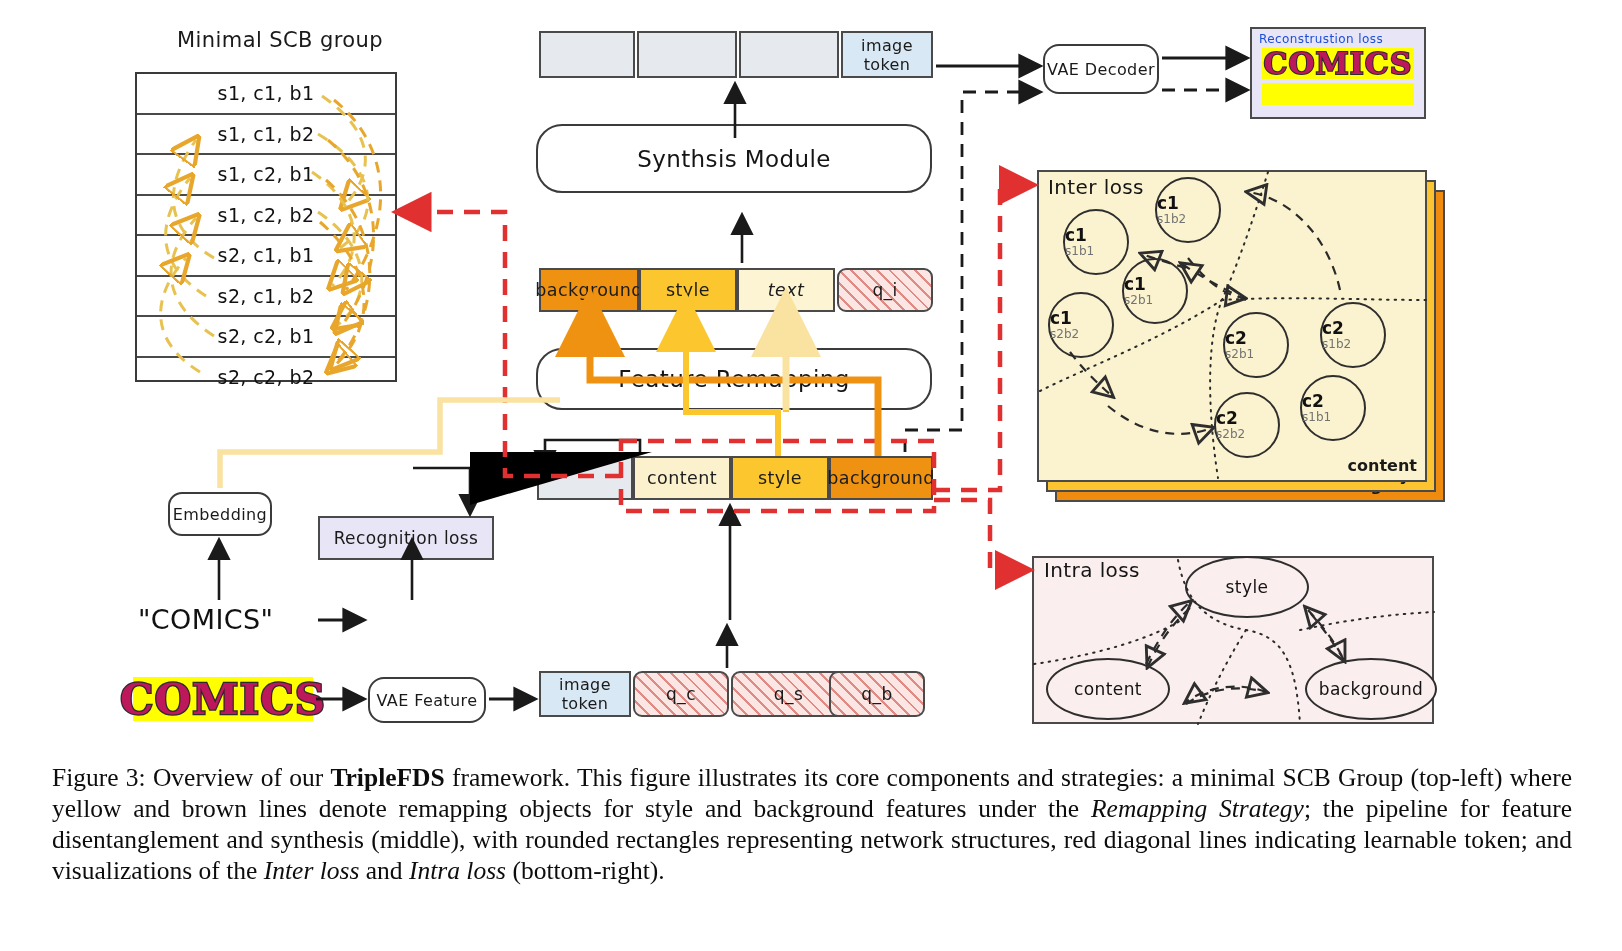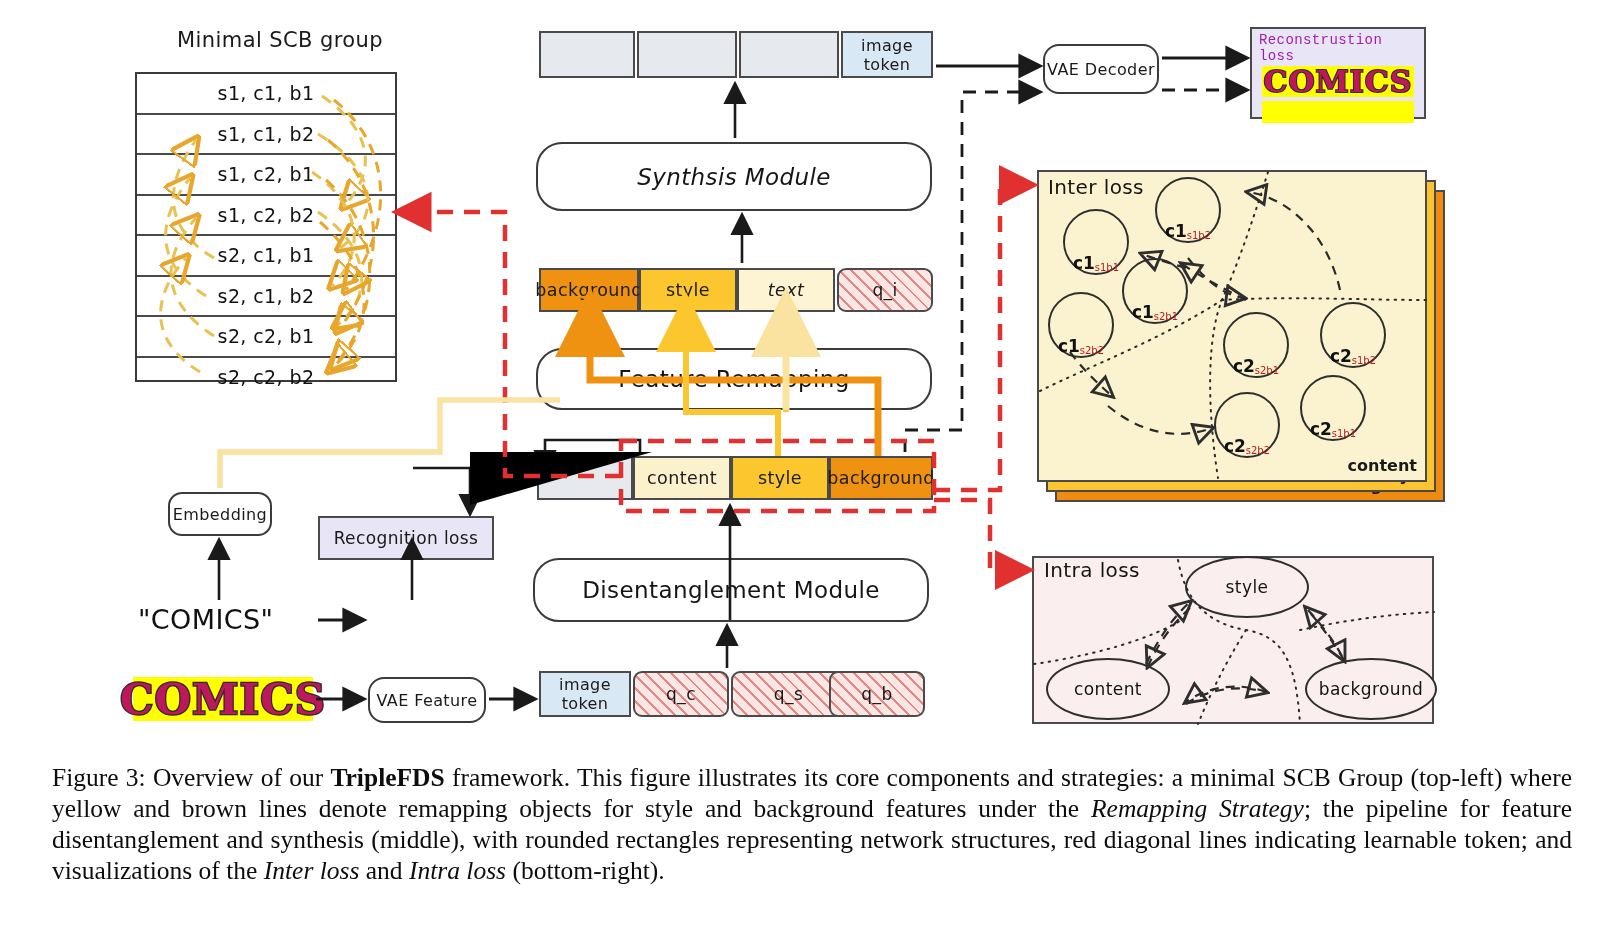--- a/index.html
+++ b/index.html
@@ -52,23 +52,23 @@
   
   .panel{border:2.2px solid #4a4a4a;}
   .panel-content{background:#fbf3cf;}
   .panel-style{background:#fbc430;}
   .panel-bg{background:#ef8b0f;}
   .panel-intra{background:#fbeeee;}
   .panel-tag{position:absolute;font-size:16px;font-weight:bold;color:#1a1a1a;}
   .loss-label{position:absolute;font-size:20px;color:#151515;}
 
   .circ{position:absolute;border:2.4px solid #2e2e2e;border-radius:50%;
-        background:#fbf3cf;display:flex;align-items:flex-end;justify-content:center;}
+        background:#fbf3cf;display:flex;flex-direction:column;align-items:flex-start;justify-content:center;}
   .circ .c{font-size:17px;font-weight:bold;color:#111;line-height:1.05;}
-  .circ .s{font-size:10px;color:#b91c1c;line-height:1.05;}
+  .circ .s{font-size:12px;color:#737373;line-height:1.05;}
 
   .ellipse{position:absolute;border:2.6px solid #2e2e2e;border-radius:50%;
            background:#fbeeee;display:flex;align-items:center;justify-content:center;
            font-size:17px;color:#141414;}
 
   
   #caption{left:52px;top:762px;width:1520px;font-family:"Liberation Serif","DejaVu Serif",serif;
            font-size:25.5px;line-height:31px;color:#0d0d0d;text-align:justify;}
   #caption b{font-weight:bold;}
   #caption i{font-style:italic;}
@@ -90,41 +90,38 @@
     <div class="scb-row hand">s2, c1, b2</div>
     <div class="scb-row hand">s2, c2, b1</div>
     <div class="scb-row hand">s2, c2, b2</div>
   </div>
 
   <div class="abs tokbox tok-gray" style="left:539px;top:31px;width:96px;height:47px;"></div>
   <div class="abs tokbox tok-gray" style="left:637px;top:31px;width:100px;height:47px;"></div>
   <div class="abs tokbox tok-gray" style="left:739px;top:31px;width:100px;height:47px;"></div>
   <div class="abs tokbox tok-blue center hand" style="left:841px;top:31px;width:92px;height:47px;font-size:16px;line-height:19px;">image token</div>
 
-  <div class="abs module center" style="left:536px;top:142px;width:396px;height:69px;font-style:italic;">
+  <div class="abs module center" style="left:536px;top:124px;width:396px;height:69px;">
     <span class="lbl hand">Synthsis Module</span>
   </div>
 
   <div class="abs feat f-bg hand" style="left:539px;top:268px;width:100px;height:44px;">background</div>
   <div class="abs feat f-style hand" style="left:639px;top:268px;width:98px;height:44px;">style</div>
   <div class="abs feat f-text hand" style="left:737px;top:268px;width:98px;height:44px;">text</div>
   <div class="abs hatch hand" style="left:837px;top:268px;width:96px;height:44px;">q_i</div>
 
   <div class="abs module center" style="left:536px;top:348px;width:396px;height:62px;">
     <span class="lbl hand">Feature Remapping</span>
   </div>
 
   <div class="abs tokbox tok-gray" style="left:537px;top:456px;width:96px;height:44px;"></div>
   <div class="abs feat f-content hand" style="left:633px;top:456px;width:98px;height:44px;">content</div>
   <div class="abs feat f-style hand" style="left:731px;top:456px;width:98px;height:44px;">style</div>
   <div class="abs feat f-bg hand" style="left:829px;top:456px;width:104px;height:44px;">background</div>
 
-  <div class="abs module center" style="left:533px;top:558px;width:396px;height:64px;">
-    <span class="lbl hand">Disentanglement Module</span>
-  </div>
 
   <div class="abs tokbox tok-blue center hand" style="left:539px;top:671px;width:92px;height:46px;font-size:16px;line-height:19px;">image token</div>
   <div class="abs hatch hand" style="left:633px;top:671px;width:96px;height:46px;">q_c</div>
   <div class="abs hatch hand" style="left:731px;top:671px;width:115px;height:46px;">q_s</div>
   <div class="abs hatch hand" style="left:829px;top:671px;width:96px;height:46px;">q_b</div>
 
   <div class="abs module center" style="left:168px;top:492px;width:104px;height:44px;border-radius:14px;">
     <span class="hand" style="font-size:16px;">Embedding</span>
   </div>
 
@@ -140,21 +137,21 @@
 
   <div class="abs module center" style="left:368px;top:677px;width:118px;height:46px;border-radius:16px;">
     <span class="hand" style="font-size:16px;">VAE Feature</span>
   </div>
 
   <div class="abs module center" style="left:1043px;top:44px;width:116px;height:50px;border-radius:16px;">
     <span class="hand" style="font-size:16px;">VAE Decoder</span>
   </div>
 
   <div class="abs tokbox tok-lav" style="left:1250px;top:27px;width:176px;height:92px;">
-    <div class="hand" style="font-size:14px;padding:3px 0 0 7px;color:#a21caf;font-family:Liberation Mono, monospace;">Reconstrustion loss</div>
+    <div class="hand" style="font-size:12px;padding:3px 0 0 7px;color:#1d4ed8;">Reconstrustion loss</div>
     <div class="comics comics-sm" style="margin:2px auto 0;width:152px;height:31px;">
       <span>COMICS</span>
     </div>
     <div style="margin:4px auto 0;width:152px;height:22px;background:#ffff00;"></div>
   </div>
 
   <div class="abs panel panel-bg" style="left:1055px;top:190px;width:390px;height:312px;">
     <span class="panel-tag" style="right:8px;bottom:5px;">background</span>
   </div>
   <div class="abs panel panel-style" style="left:1046px;top:180px;width:390px;height:312px;">

